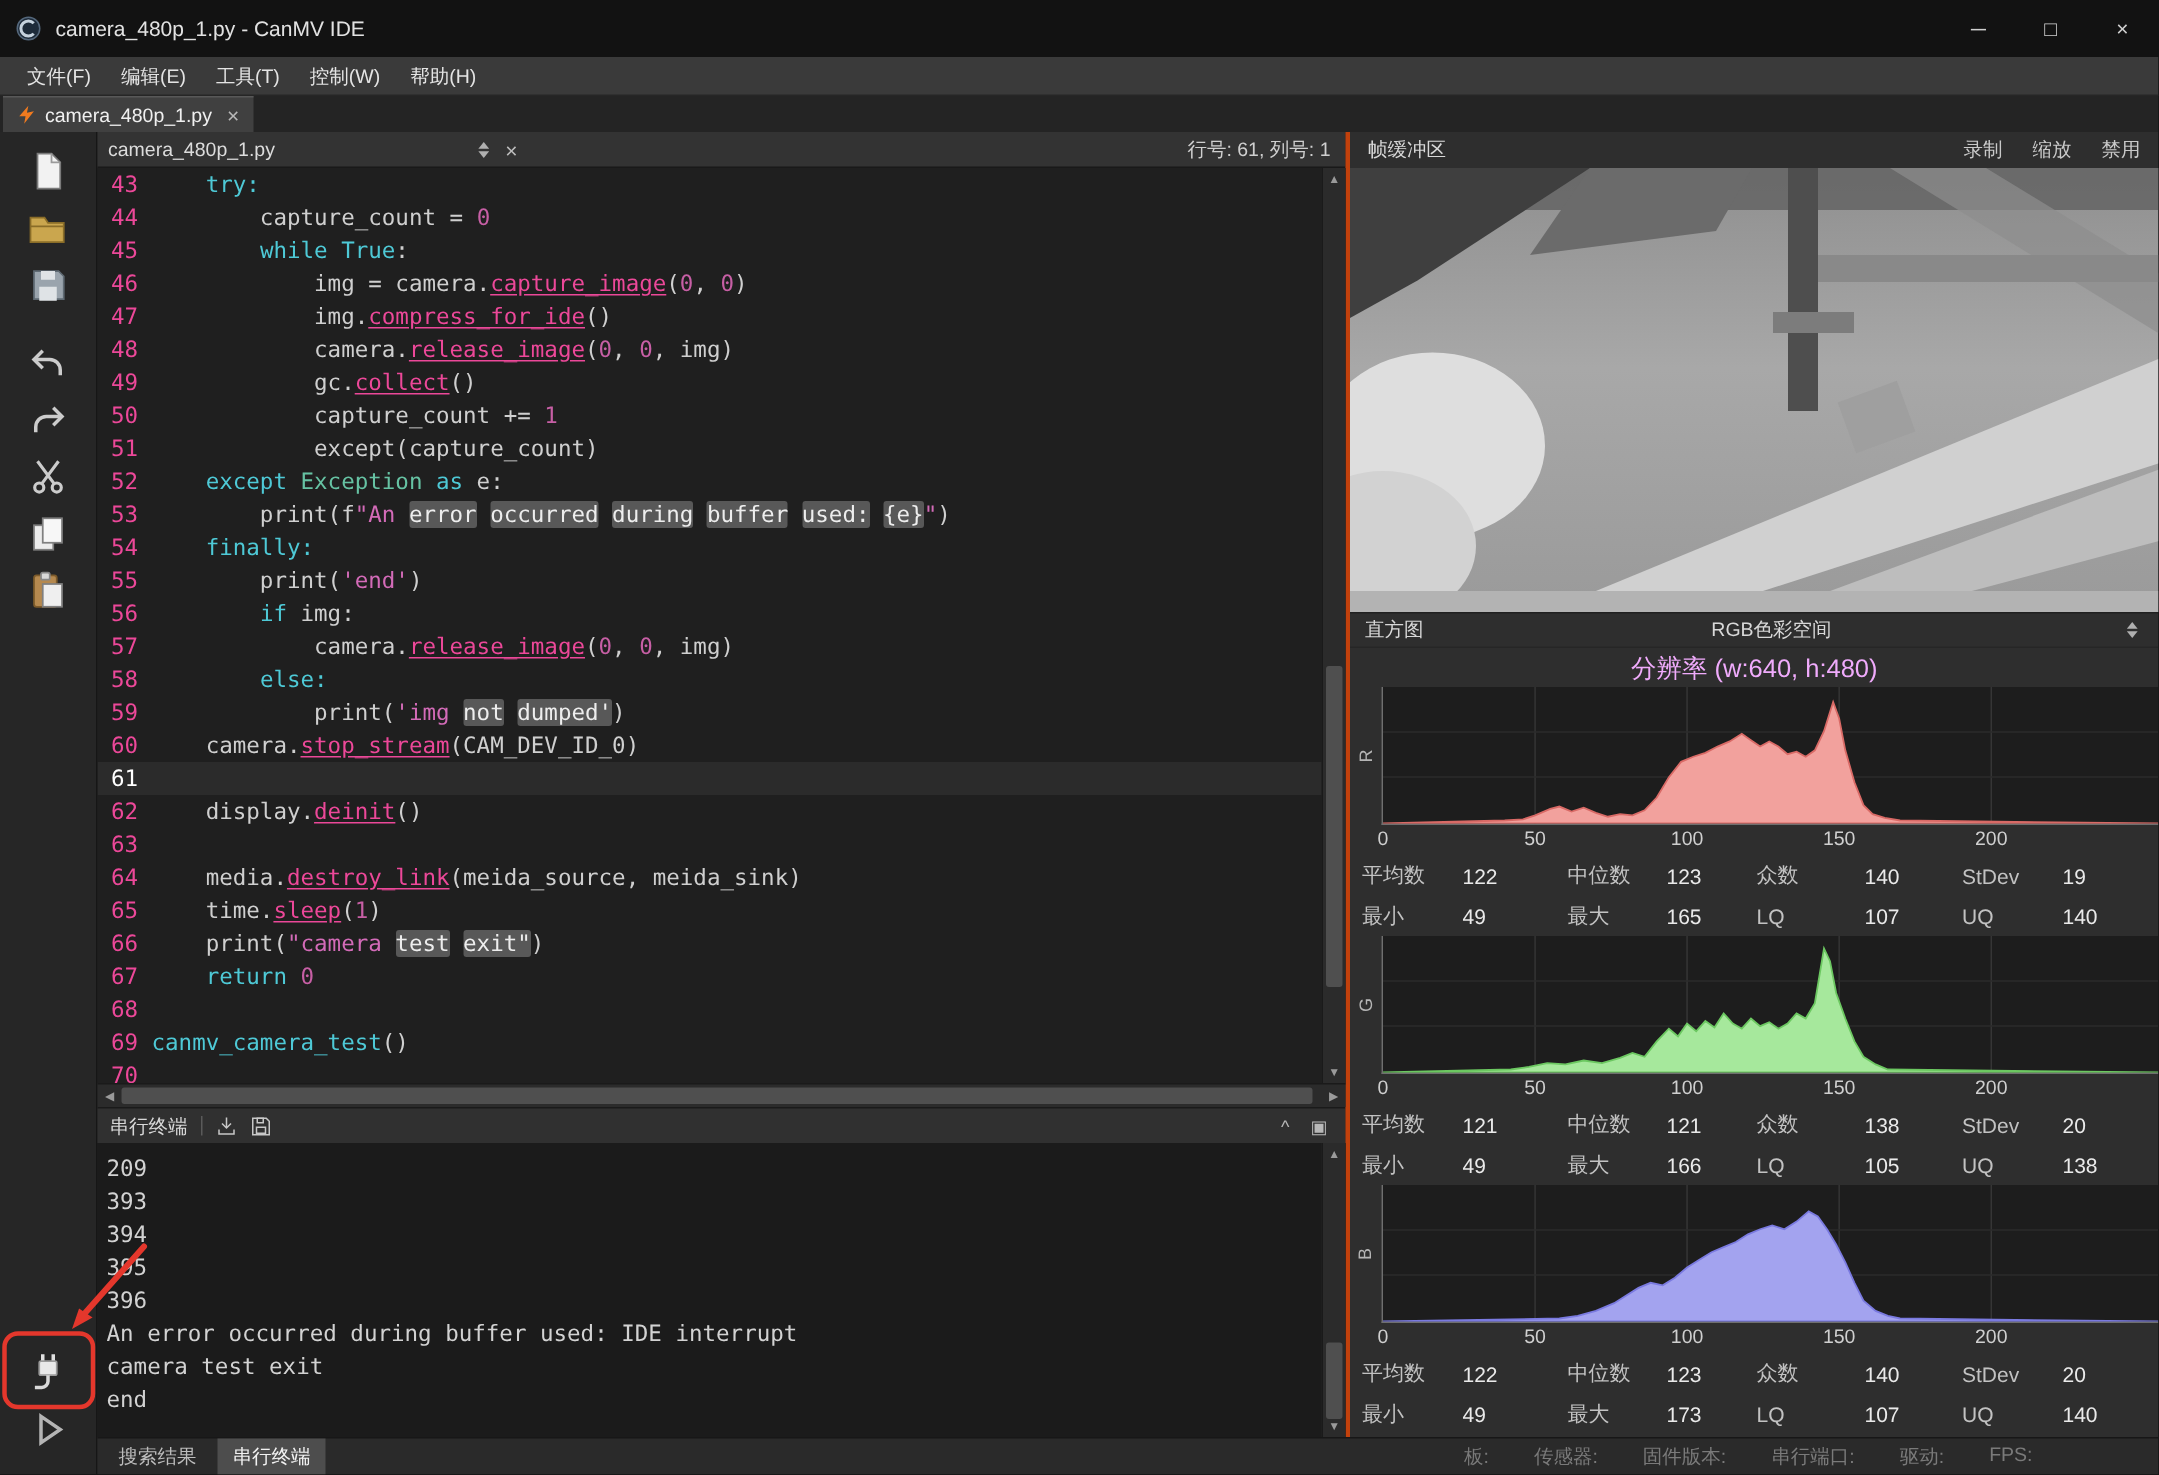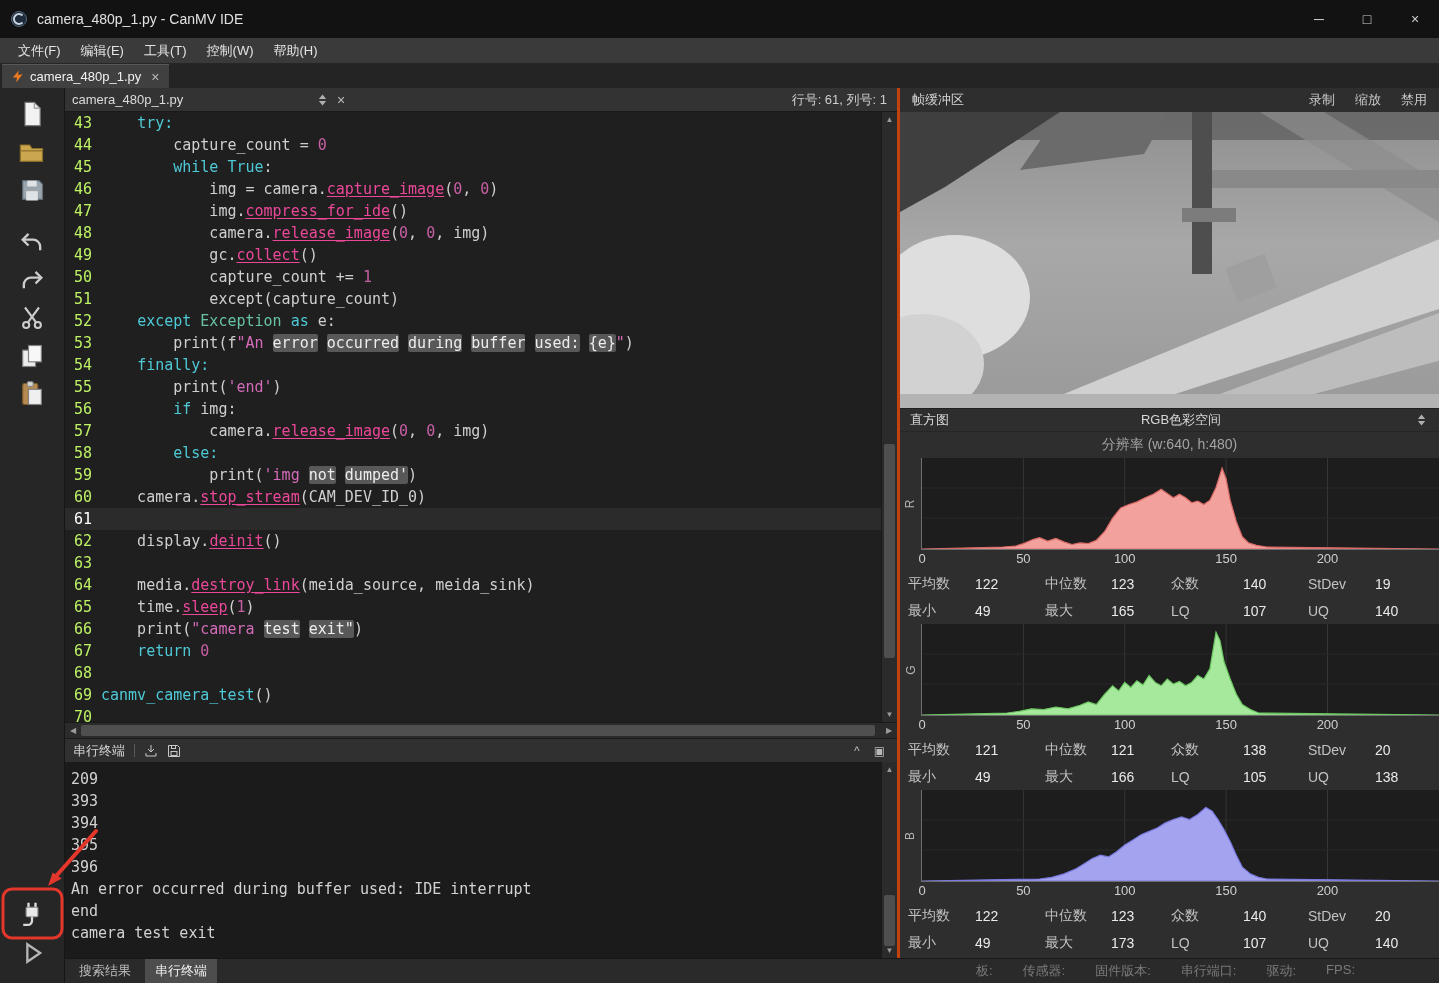--- a/index.html
+++ b/index.html
@@ -41,21 +41,21 @@
     font-size:13px;color:#dcdcdc;flex:none}
   .eh-filename{width:248px;padding-left:7px}
   .eh-ud{width:18px;display:flex;justify-content:center}
   .eh-close{width:20px;text-align:center;color:#bdbdbd;font-size:14px}
   .eh-cursor{margin-left:auto;padding-right:10px;color:#cfcfcf}
 
   .code-wrap{height:610px;position:relative;overflow:hidden;background:#1f1f1f;flex:none}
   .code-row{display:flex;height:22px;min-height:22px;line-height:22px;white-space:pre;
     font-family:"DejaVu Sans Mono","Liberation Mono",monospace;font-size:15px}
   .code-row.current{background:rgba(255,255,255,0.055)}
-  .gutter{width:36px;flex:none;text-align:right;padding-right:9px;color:#bef264}
+  .gutter{width:36px;flex:none;text-align:right;padding-right:9px;color:#ec4899}
   .code-row.current .gutter{color:#ffffff}
   .code-text{flex:1}
   .seg-p{color:#cfcfcf}
   .seg-kw{color:#4ec9d6}
   .seg-cls{color:#66c2a3}
   .seg-fn{color:#ec4899;text-decoration:underline;text-underline-offset:2px}
   .seg-str{color:#d36bb8}
   .seg-num{color:#c75fa5}
   .seg-call{color:#4ec9d6}
   .seg-hl{background:#585858;color:#ededed;border-radius:2px}
@@ -89,21 +89,21 @@
   .fb-header{height:24px;display:flex;align-items:center;font-size:13px;color:#d8d8d8;padding:0 12px;flex:none}
   .fb-title{margin-right:auto}
   .fb-buttons{display:flex;gap:20px}
   .fb-btn{color:#c9c9c9}
   .camera{height:296px;position:relative;overflow:hidden;background:#8f8f8f;flex:none}
   .camera svg{display:block}
   .hist-header{height:24px;display:flex;align-items:center;font-size:13px;color:#d8d8d8;padding:0 10px;
     border-top:1px solid #202020;border-bottom:1px solid #262626;flex:none}
   .hh-center{flex:1;text-align:center}
   .hh-ud{display:flex;justify-content:center;width:16px}
-  .resolution{height:26px;display:flex;align-items:center;justify-content:center;color:#a3a3a3;font-size:14px;flex:none}
+  .resolution{height:26px;display:flex;align-items:center;justify-content:center;color:#f0abfc;font-size:17px;flex:none}
 
   .hist-block{flex:none}
   .hist-top{display:flex;height:92px}
   .hist-ylab{width:22px;display:flex;align-items:center;justify-content:center;color:#b5b5b5;font-size:12px}
   .hist-ylab span{transform:rotate(-90deg)}
   .hist-plot{width:519px;height:92px;background:#1d1d1d;border-left:1px solid #6f6f6f;border-bottom:1px solid #6f6f6f}
   .hist-ticks{height:20px;position:relative;font-size:13px;color:#cfcfcf}
   .tick{position:absolute;top:1px;transform:translateX(-50%)}
   .stat-row{display:grid;grid-template-columns:67px 70px 66px 60px 72px 65px 67px auto;padding-left:8px;
     height:27px;align-items:center;font-size:14px}
@@ -312,22 +312,22 @@
           </div>
 
           <div class="terminal-wrap">
             <div class="terminal-body">
                 <div class="term-line">209</div>
                 <div class="term-line">393</div>
                 <div class="term-line">394</div>
                 <div class="term-line">395</div>
                 <div class="term-line">396</div>
                 <div class="term-line">An error occurred during buffer used: IDE interrupt</div>
+                <div class="term-line">camera test exit</div>
                 <div class="term-line">end</div>
-                <div class="term-line">camera test exit</div>
               </div>
             <div class="vscroll">
               <div class="vs-arrow">▲</div>
               <div class="vs-thumb" style="top:68%;height:26%"></div>
               <div class="vs-arrow vs-bottom">▼</div>
             </div>
           </div>
         </div>
 
         <div class="rightpanel">

